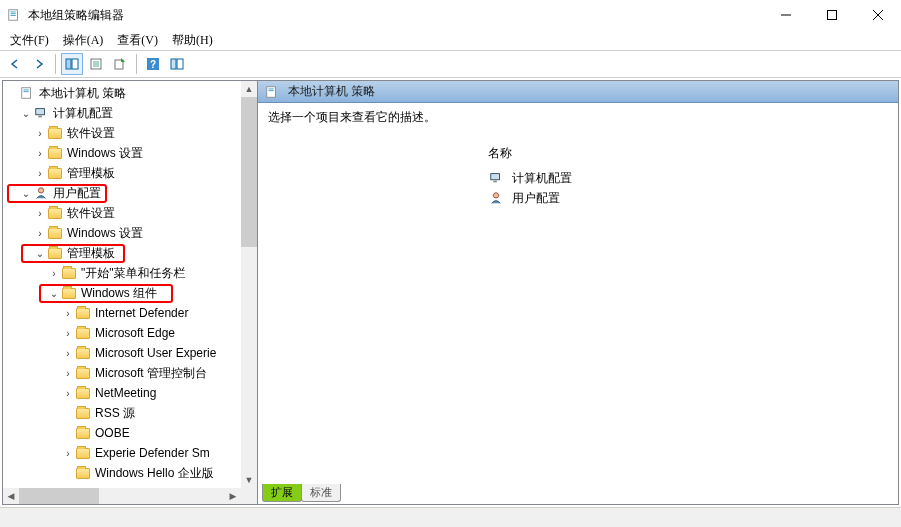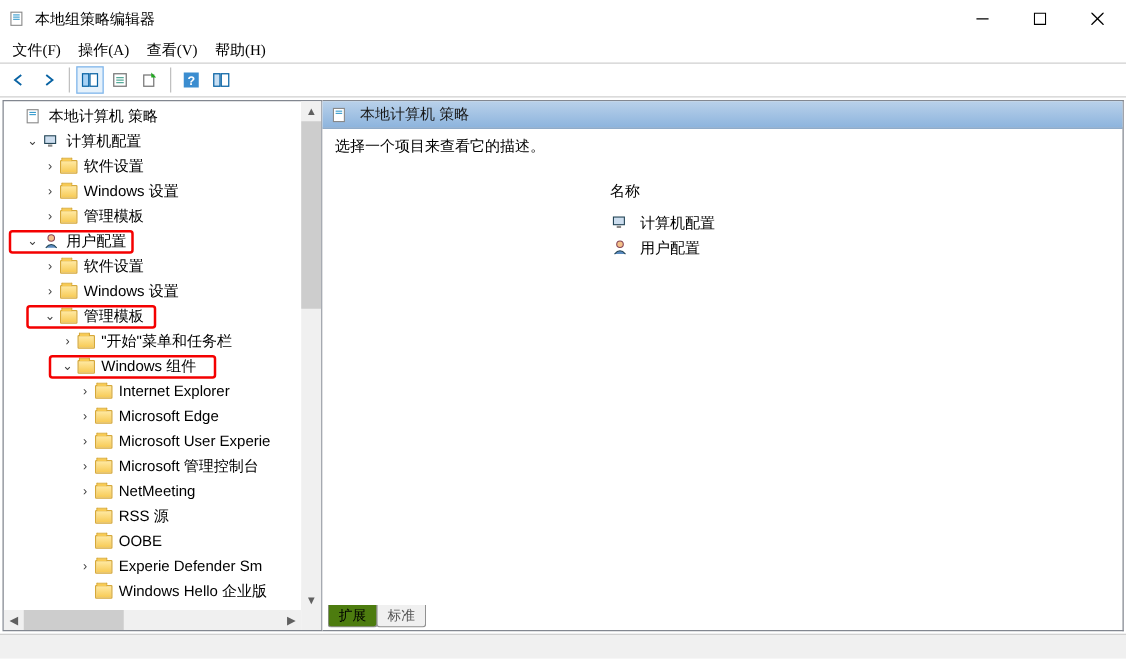--- a/index.html
+++ b/index.html
@@ -54,21 +54,21 @@
   .result-header { height: 22px; background: linear-gradient(#b9d1ea, #8db4dd); border-bottom: 1px solid #6b90b8; display: flex; align-items: center; padding: 0 6px; gap: 6px; color: #1a1a1a; }
   .result-body { display: flex; padding: 6px 10px; gap: 20px; }
   .desc-col { width: 200px; }
   .name-col { flex: 1; }
   .name-col .hdr { margin-bottom: 6px; margin-top: 36px; }
   .name-row { display: flex; align-items: center; height: 20px; gap: 6px; cursor: default; }
 
   
   .tabs { position: absolute; left: 4px; bottom: 2px; display: flex; }
   .tab { border: 1px solid #919191; border-top: none; padding: 1px 8px; font-size: 11px; background: #fcfcfc; border-radius: 0 0 3px 3px; margin-right: -1px; cursor: default; }
-  .tab.active { background: #4d7c0f; position: relative; z-index: 1; font-family: Liberation Serif, serif; }
+  .tab.active { background: #84cc16; position: relative; z-index: 1; font-family: Liberation Serif, serif; }
   .tab:not(.active) { background: #f0f0f0; color: #555; }
 
   
   .statusbar { position: absolute; left: 0; right: 0; bottom: 0; height: 20px; background: #f0f0f0; border-top: 1px solid #d0d0d0; }
 
   
   .mmc-icon svg, .cog-icon svg, .user-icon svg { width:14px; height:14px; }
 </style>
 </head>
 <body>
@@ -251,21 +251,21 @@
             <span class="icon">
               <span class="folder"></span>
             </span>
             <span class="node-label">Windows 组件</span>
           </div>
         <div class="node" style="padding-left:56px">
             <span class="toggle">›</span>
             <span class="icon">
               <span class="folder"></span>
             </span>
-            <span class="node-label">Internet Explorer</span>
+            <span class="node-label">Internet Defender</span>
           </div>
         <div class="node" style="padding-left:56px">
             <span class="toggle">›</span>
             <span class="icon">
               <span class="folder"></span>
             </span>
             <span class="node-label">Microsoft Edge</span>
           </div>
         <div class="node" style="padding-left:56px">
             <span class="toggle">›</span>

